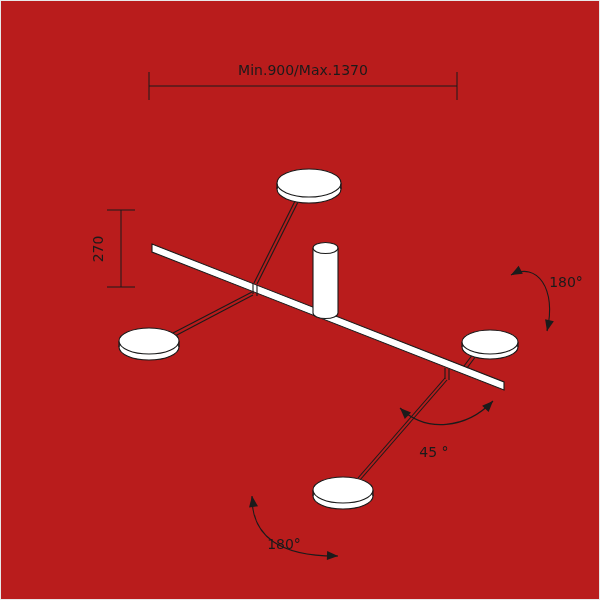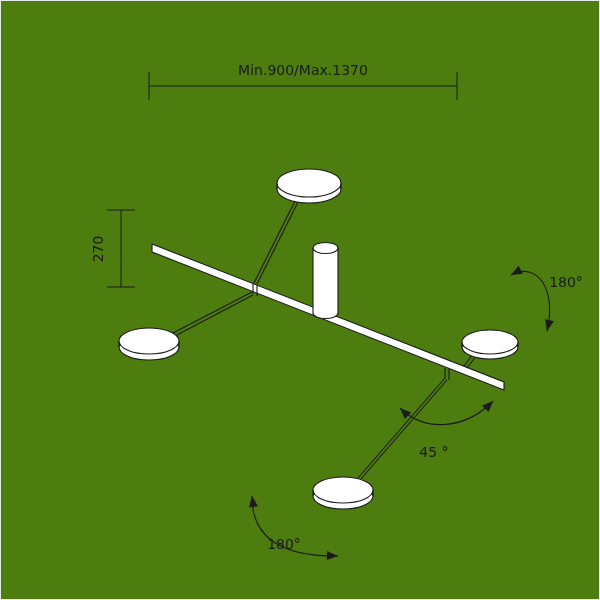--- a/index.html
+++ b/index.html
@@ -5,21 +5,21 @@
   html, body {
     margin: 0;
     padding: 0;
     background: #ffffff;
     font-family: "DejaVu Sans", sans-serif;
   }
   .canvas {
     position: relative;
     width: 598px;
     height: 598px;
-    background: #4d7c0f;
+    background: #b91c1c;
     border: 1px solid #e8e8e8;
     overflow: hidden;
   }
   svg text {
     font-family: "DejaVu Sans", sans-serif;
     font-size: 14px;
     fill: #1b1b1b;
   }
   .ln { stroke: #1b1b1b; stroke-width: 1.1; fill: none; }
   .lnf { stroke: #1b1b1b; stroke-width: 1.1; fill: #ffffff; }

